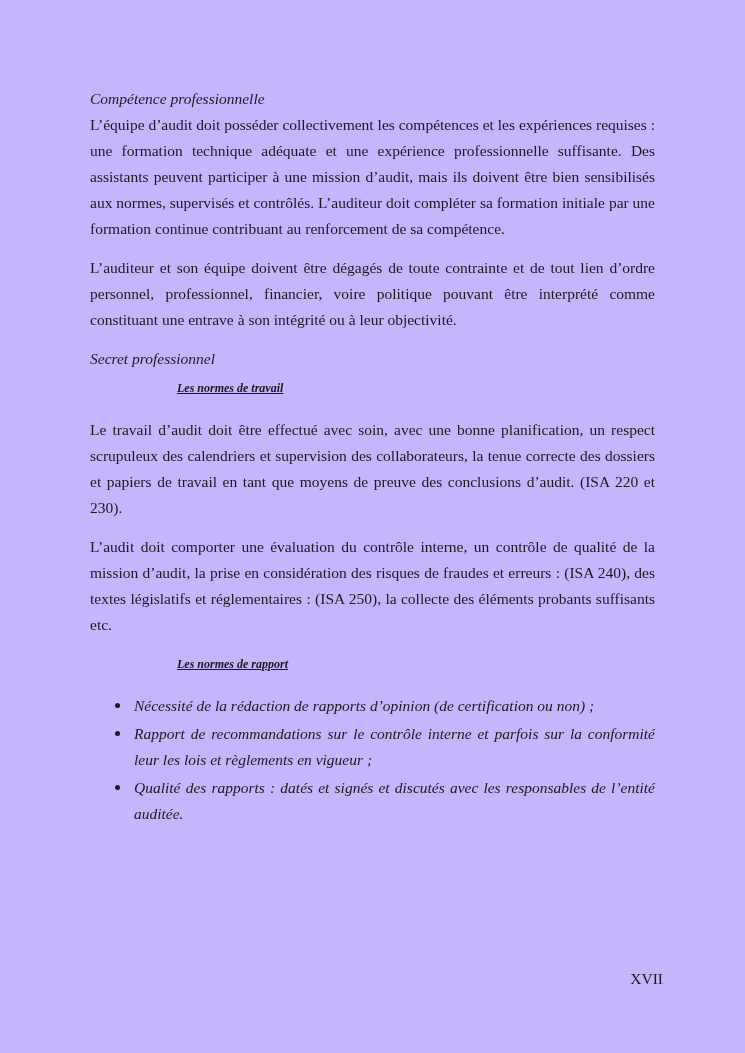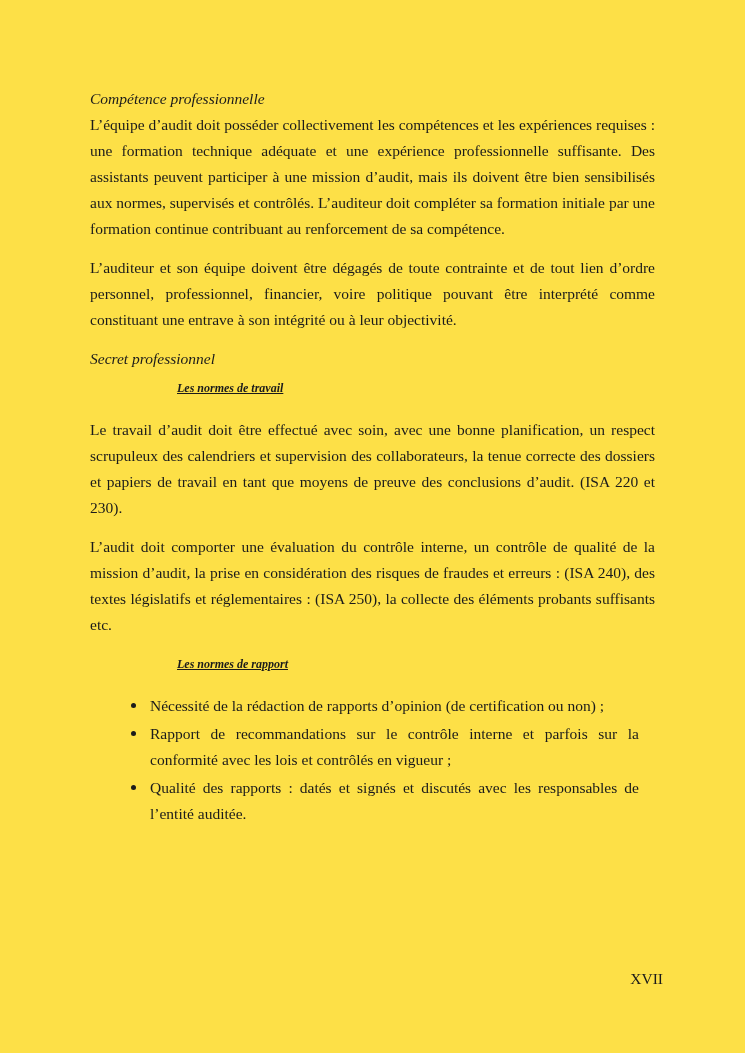--- a/index.html
+++ b/index.html
@@ -4,21 +4,21 @@
 <style>
   html, body {
     margin: 0;
     padding: 0;
     background: #ffffff;
   }
   .page {
     position: relative;
     width: 745px;
     height: 1053px;
-    background: #fde047;
+    background: #c4b5fd;
     font-family: "Liberation Serif", "DejaVu Serif", serif;
     color: #1b1b1b;
     overflow: hidden;
     box-sizing: border-box;
   }
   .content {
     position: absolute;
     left: 90px;
     top: 86px;
     width: 565px;
@@ -43,22 +43,23 @@
     margin: 3px 0 16px 87px;
     font-size: 12px;
     line-height: 26px;
     font-weight: bold;
     font-style: italic;
     text-decoration: underline;
     text-align: left;
   }
   .bullet-list {
     list-style: none;
-    margin: 16px;
+    margin: 0;
     padding: 0;
+    font-style: italic;
   }
   .bullet-item {
     display: flex;
     align-items: flex-start;
     margin: 0 0 2px 0;
     padding-left: 25px;
   }
   .bullet-marker {
     flex: 0 0 auto;
     width: 5px;
@@ -109,21 +110,21 @@
 
     <section>
       <h2 class="norm-heading">Les normes de rapport</h2>
       <ul class="bullet-list">
         <li class="bullet-item">
           <span class="bullet-marker"></span>
           <span class="bullet-text">Nécessité de la rédaction de rapports d’opinion (de certification ou non) ;</span>
         </li>
         <li class="bullet-item">
           <span class="bullet-marker"></span>
-          <span class="bullet-text">Rapport de recommandations sur le contrôle interne et parfois sur la conformité avec les lois et contrôlés en vigueur ;</span>
+          <span class="bullet-text">Rapport de recommandations sur le contrôle interne et parfois sur la conformité leur les lois et règlements en vigueur ;</span>
         </li>
         <li class="bullet-item">
           <span class="bullet-marker"></span>
           <span class="bullet-text">Qualité des rapports : datés et signés et discutés avec les responsables de l’entité auditée.</span>
         </li>
       </ul>
     </section>
 
   </div>
 

